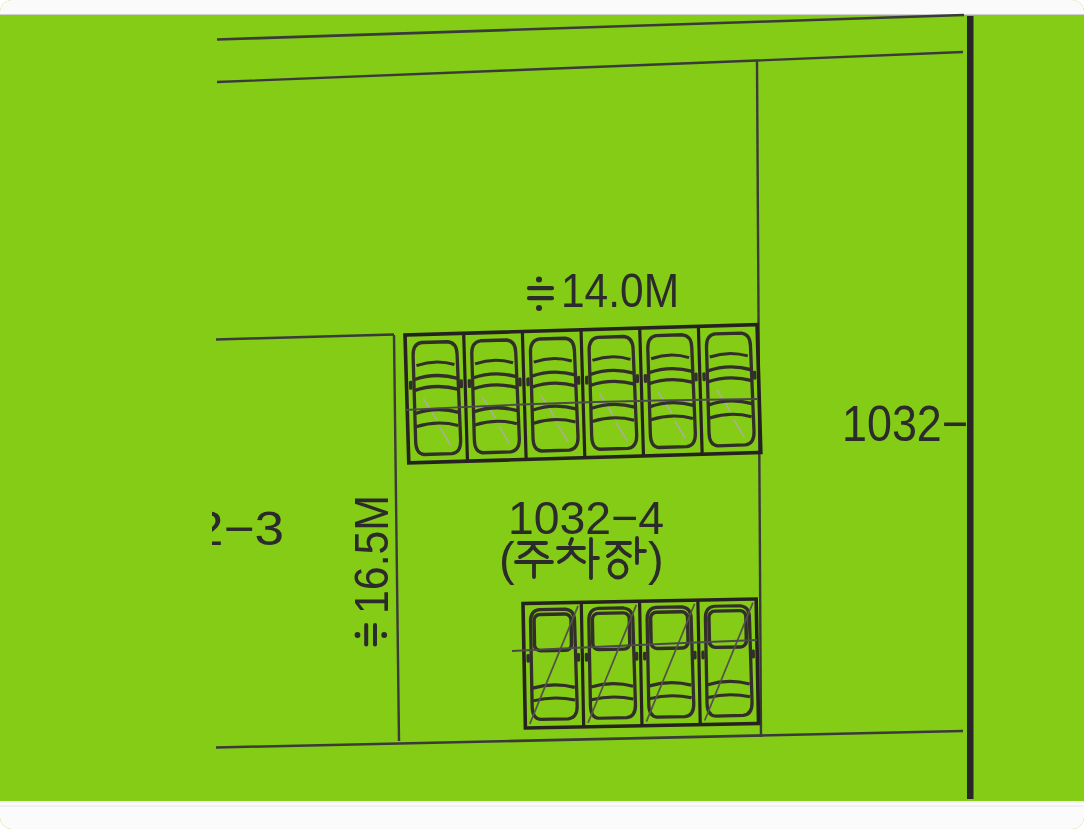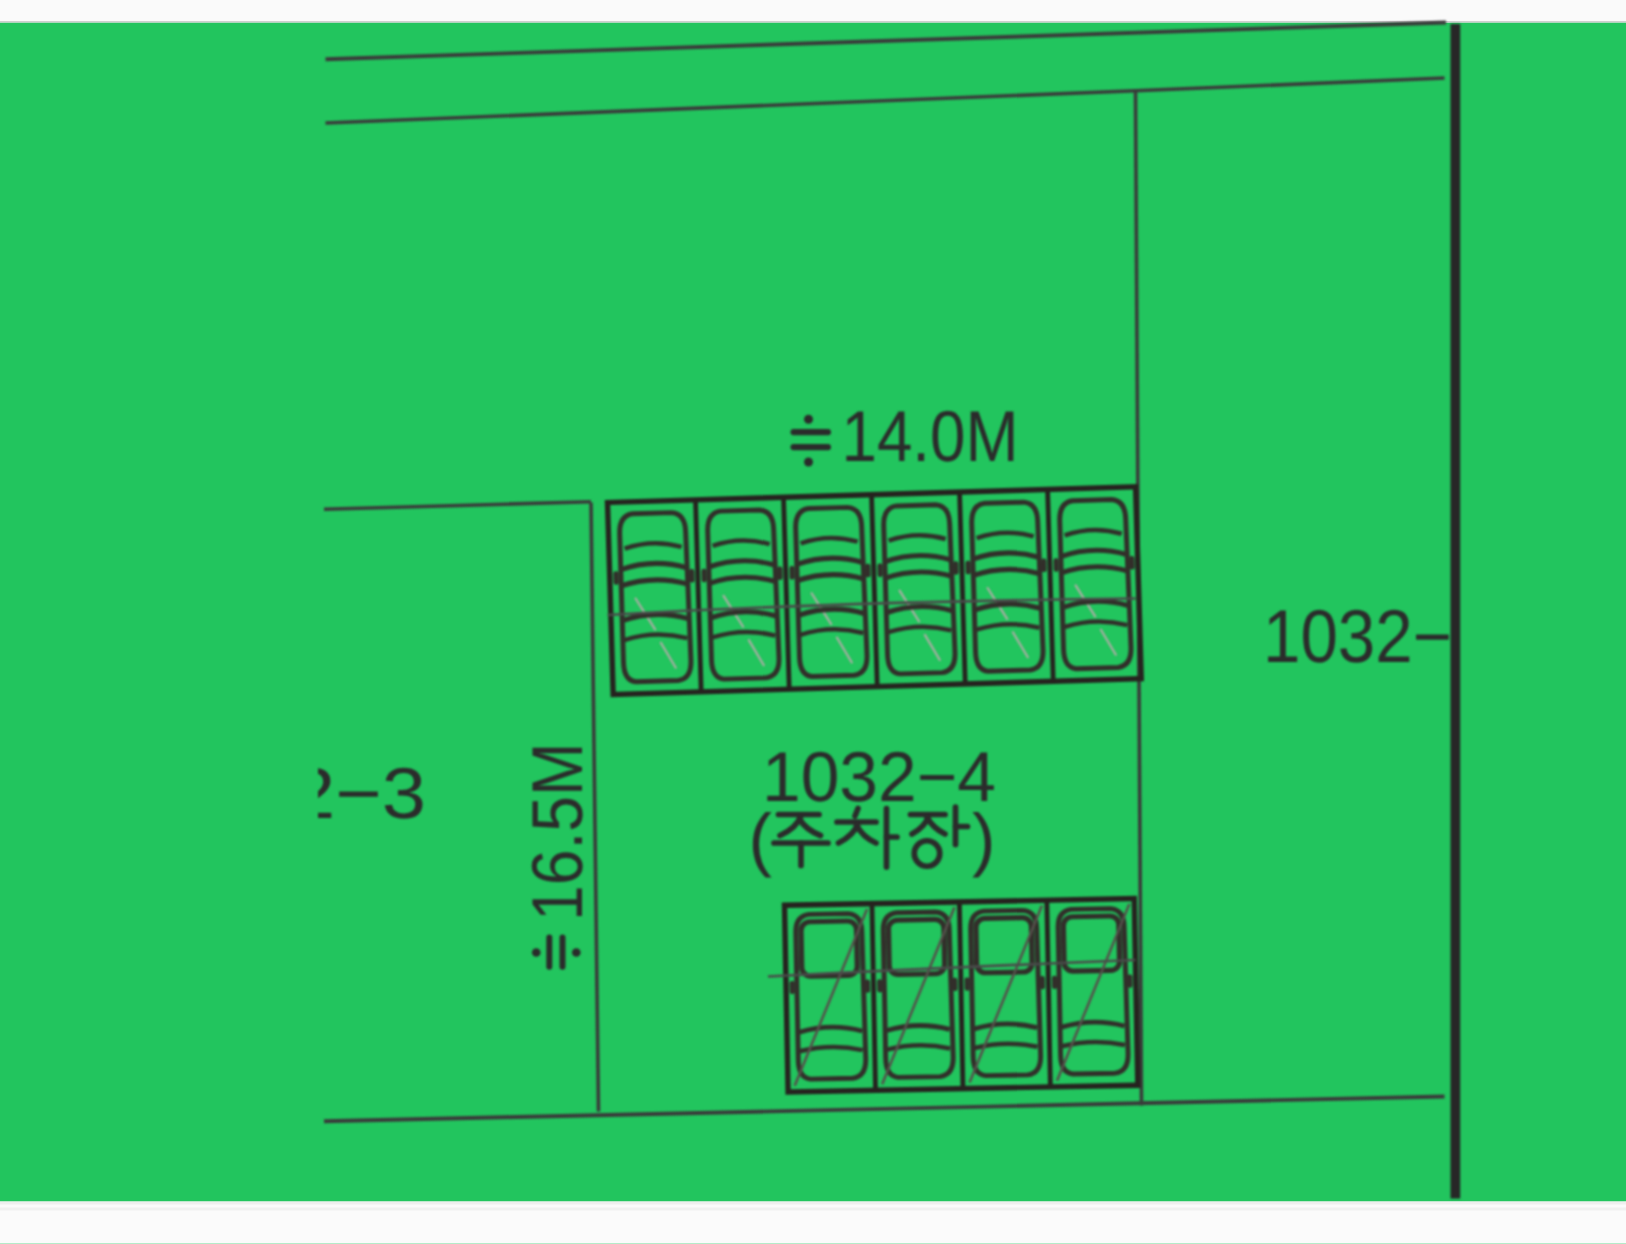--- a/index.html
+++ b/index.html
@@ -1,17 +1,17 @@
 <!DOCTYPE html>
 <html><head>
 <meta charset="utf-8">
 <style>
   html,body{margin:0;padding:0;background:#fff;}
-  #page{position:relative;width:1084px;height:829px;background:#22c55e;overflow:hidden;
-        font-family:"Liberation Sans", sans-serif;}
+  #page{position:relative;width:1084px;height:829px;background:#84cc16;overflow:hidden;
+        font-family:"Liberation Sans", sans-serif;border-radius:12px;}
   svg text{font-family:"Liberation Sans", sans-serif;}
 </style>
 </head>
 <body>
 <div id="page">
 
   <div style="position:absolute;left:0;top:0;width:1084px;height:14px;background:#fafafa;border-bottom:1.6px solid #cfcfcf;"></div>
 
   <div style="position:absolute;left:0;top:801px;width:1084px;height:28px;background:#fbfbfb;border-top:2px solid #efefef;"></div>
 

